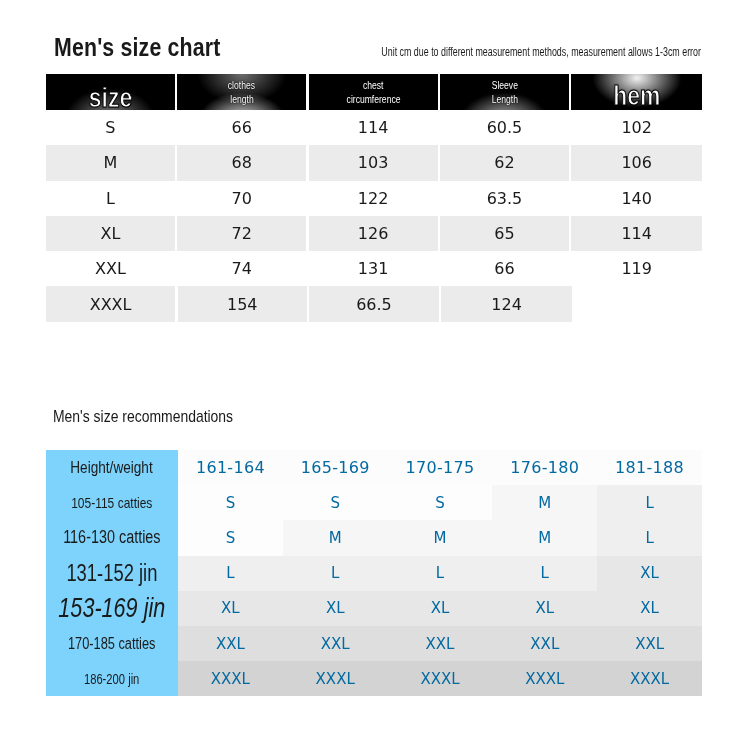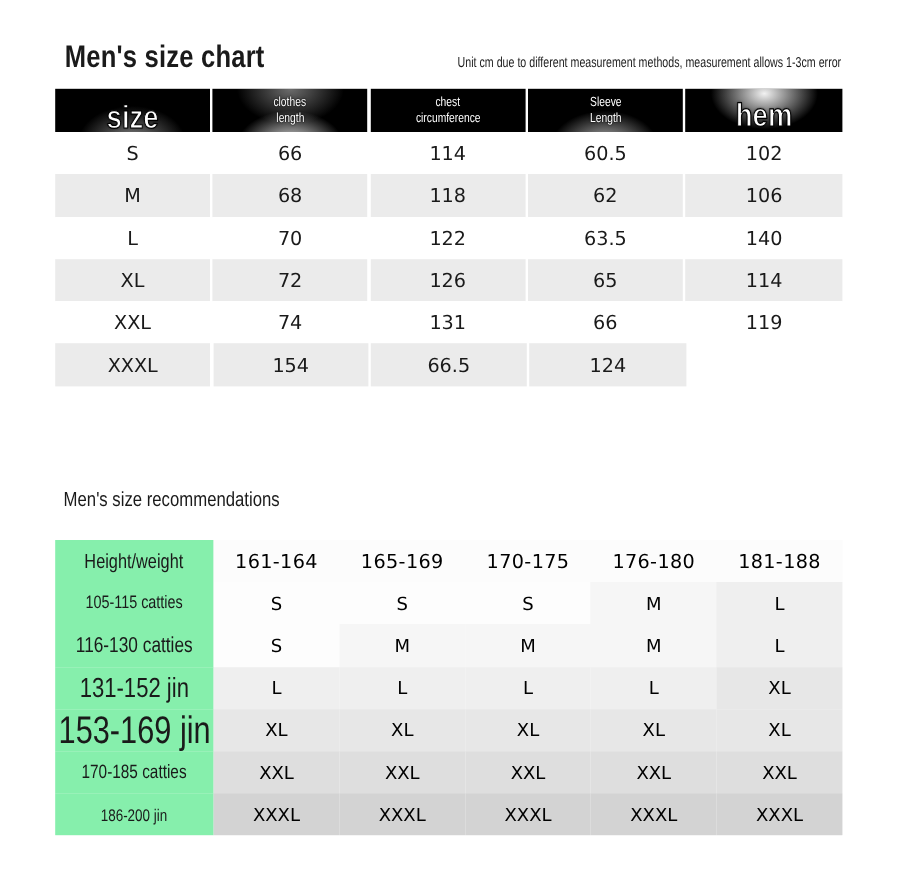--- a/index.html
+++ b/index.html
@@ -74,26 +74,26 @@
 
     
     .rec-table {
       position: absolute; left: 46px; top: 450px; width: 656px;
       background: #fbfbfb;
     }
     .rec-row { display: flex; height: 35.2px; }
     .rec-label {
       width: 132px; display: flex; align-items: center; justify-content: center;
       font-family: "Liberation Sans", sans-serif; color: #1a1a1a;
-      background: #86efac; white-space: nowrap; text-align: right;
+      background: #7dd3fc; white-space: nowrap; text-align: right;
     }
     .rec-label span { display: inline-block; transform: scaleX(0.8); }
     .rec-cell {
       width: 104.8px; display: flex; align-items: center; justify-content: center;
-      font-size: 15px; color: #000000; font-family: "DejaVu Sans", sans-serif;
+      font-size: 15px; color: #0369a1; font-family: "DejaVu Sans", sans-serif;
     }
     .rec-head .rec-cell { font-size: 16px; font-weight: 500; background: #fcfcfc; letter-spacing: 0.3px; }
 
     .sh-S    { background: #fdfdfd; }
     .sh-M    { background: #f6f6f6; }
     .sh-L    { background: #efefef; }
     .sh-XL   { background: #e7e7e7; }
     .sh-XXL  { background: #dedede; }
     .sh-XXXL { background: #d3d3d3; }
   </style>
@@ -135,21 +135,21 @@
     <div class="st-row white">
       <div class="st-cell">S</div>
       <div class="st-cell">66</div>
       <div class="st-cell">114</div>
       <div class="st-cell">60.5</div>
       <div class="st-cell">102</div>
     </div>
     <div class="st-row gray">
       <div class="st-cell">M</div>
       <div class="st-cell">68</div>
-      <div class="st-cell">118</div>
+      <div class="st-cell">103</div>
       <div class="st-cell">62</div>
       <div class="st-cell">106</div>
     </div>
     <div class="st-row white">
       <div class="st-cell">L</div>
       <div class="st-cell">70</div>
       <div class="st-cell">122</div>
       <div class="st-cell">63.5</div>
       <div class="st-cell">140</div>
     </div>
@@ -213,21 +213,21 @@
       <div class="rec-label" style="font-size:23px;">
           <span>131-152 jin</span>
         </div>
       <div class="rec-cell sh-L">L</div>
       <div class="rec-cell sh-L">L</div>
       <div class="rec-cell sh-L">L</div>
       <div class="rec-cell sh-L">L</div>
       <div class="rec-cell sh-XL">XL</div>
     </div>
     <div class="rec-row">
-      <div class="rec-label" style="font-size:32px;">
+      <div class="rec-label" style="font-size:27px;font-style:italic;">
           <span>153-169 jin</span>
         </div>
       <div class="rec-cell sh-XL">XL</div>
       <div class="rec-cell sh-XL">XL</div>
       <div class="rec-cell sh-XL">XL</div>
       <div class="rec-cell sh-XL">XL</div>
       <div class="rec-cell sh-XL">XL</div>
     </div>
     <div class="rec-row">
       <div class="rec-label" style="font-size:16px;">

